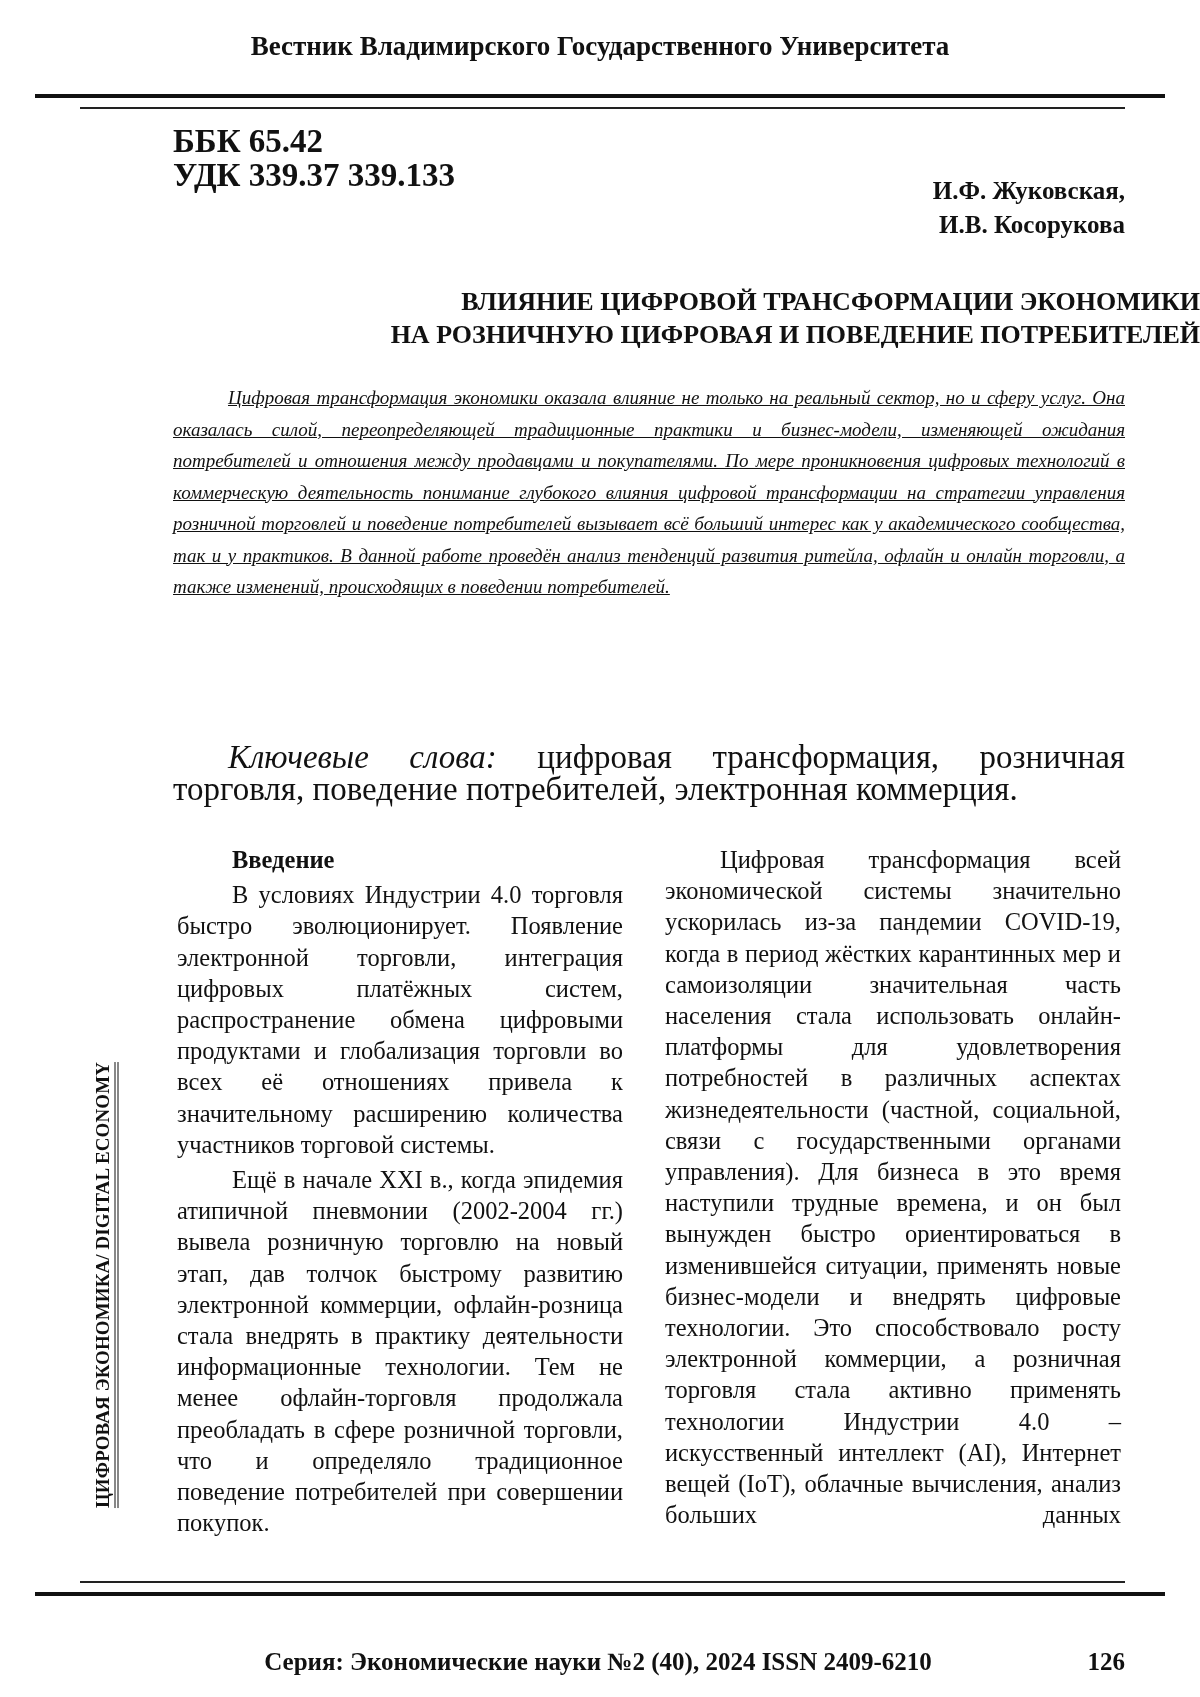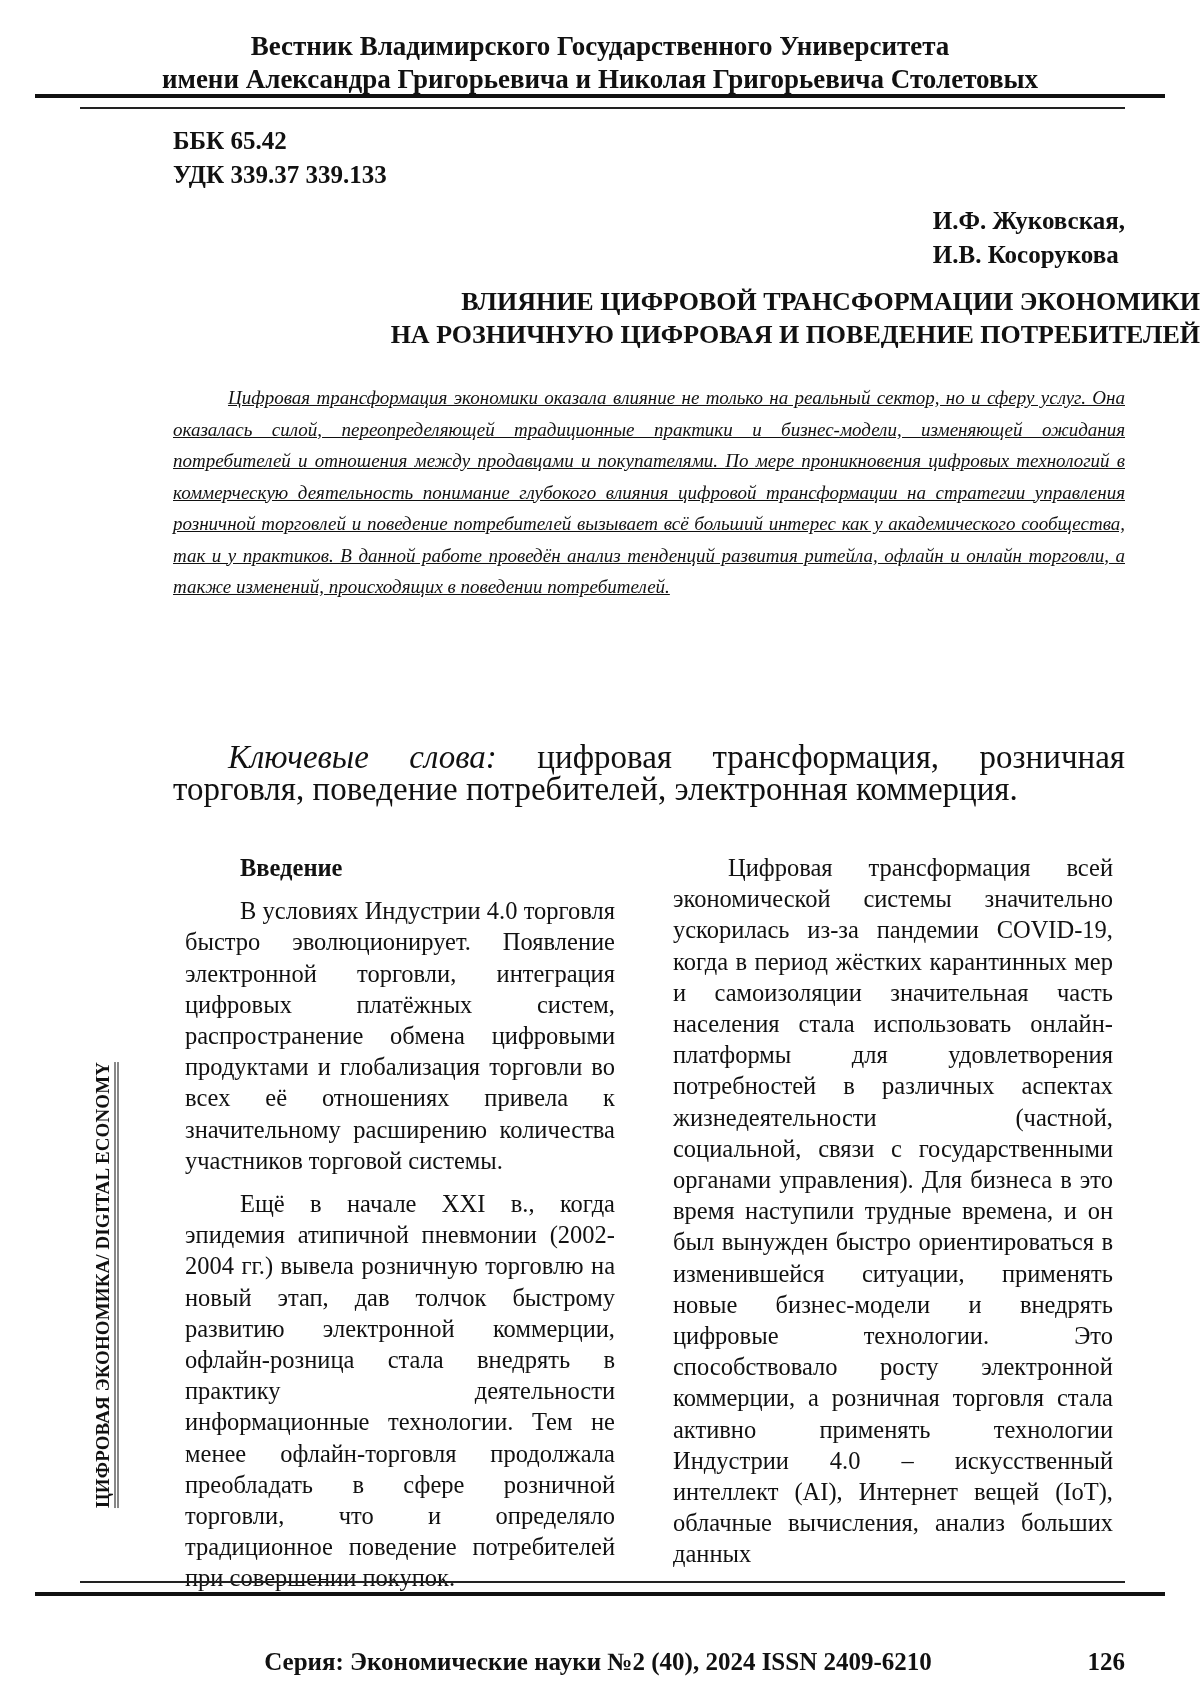--- a/index.html
+++ b/index.html
@@ -3,48 +3,47 @@
 <meta charset="utf-8">
 <style>
   html, body { margin: 0; padding: 0; background: #ffffff; }
   body { width: 1200px; height: 1697px; position: relative; overflow: hidden;
          font-family: "Liberation Serif", "DejaVu Serif", serif; color: #111; }
   .abs { position: absolute; }
   .journal-header { left: 0; width: 1200px; top: 30px; text-align: center;
          font-weight: bold; font-size: 27px; line-height: 33px; }
   .rule-thick { left: 35px; width: 1130px; height: 4px; background: #111; }
   .rule-thin { left: 80px; width: 1045px; height: 2px; background: #222; }
-  .codes { left: 173px; top: 124px; font-weight: bold; font-size: 25px; line-height: 34px; }
-  .authors { right: 75px; top: 204px; text-align: left; font-weight: bold; font-size: 25px; line-height: 34px; font-family: Liberation Serif, serif; }
+  .codes { left: 173px; top: 124px; font-weight: bold; font-size: 33px; line-height: 34px; }
+  .authors { right: 75px; top: 174px; text-align: right; font-weight: bold; font-size: 25px; line-height: 34px; font-family: Liberation Serif, serif; }
   .title { left: 0; width: 1200px; top: 285px; text-align: right; font-weight: bold;
            font-size: 26px; line-height: 33px; }
   .abstract { left: 173px; width: 952px; top: 382px; font-style: italic; font-size: 19px;
               line-height: 31.5px; text-align: justify; text-indent: 55px; text-decoration: underline; }
   .keywords { left: 173px; width: 952px; top: 742px; font-size: 33px; line-height: 31.5px;
               text-align: justify; text-indent: 55px; }
   .keywords .kw-label { font-style: italic; }
   .col { top: 840px; font-size: 24.5px; line-height: 31.2px; text-align: justify; }
   .col-left { left: 173px; width: 454px; }
   .col-right { left: 661px; width: 464px; }
-  .col p { margin: 12px; text-indent: 55px; }
+  .col p { margin: 4px; text-indent: 55px; }
   .col .heading { font-weight: bold; text-indent: 55px; }
   .side-label { left: 90px; top: 1010px; width: 30px; height: 550px; }
   .side-label span { position: absolute; left: 50%; top: 50%;
        transform: translate(-50%, -50%) rotate(-90deg); white-space: nowrap;
        font-weight: bold; font-size: 19px; letter-spacing: 0.1px;
        border-bottom: 4px double #111; padding-bottom: 1px; }
   .page-num { right: 75px; top: 1612px; font-weight: bold; font-size: 25px; margin-top: 36px; }
   .footer-series { left: 0; width: 1196px; top: 1648px; text-align: center; font-weight: bold; font-size: 25px; }
 </style>
 </head>
 <body>
 
 <div class="abs journal-header">
   <div>Вестник Владимирского Государственного Университета</div>
-  <div>имени Александра Григорьевича и Николая Григорьевича Столетовых</div>
 </div>
 <div class="abs rule-thick" style="top:94px;"></div>
 <div class="abs rule-thin" style="top:107px;"></div>
 
 <div class="abs codes">
   <div>ББК 65.42</div>
   <div>УДК 339.37 339.133</div>
 </div>
 
 <div class="abs authors">

